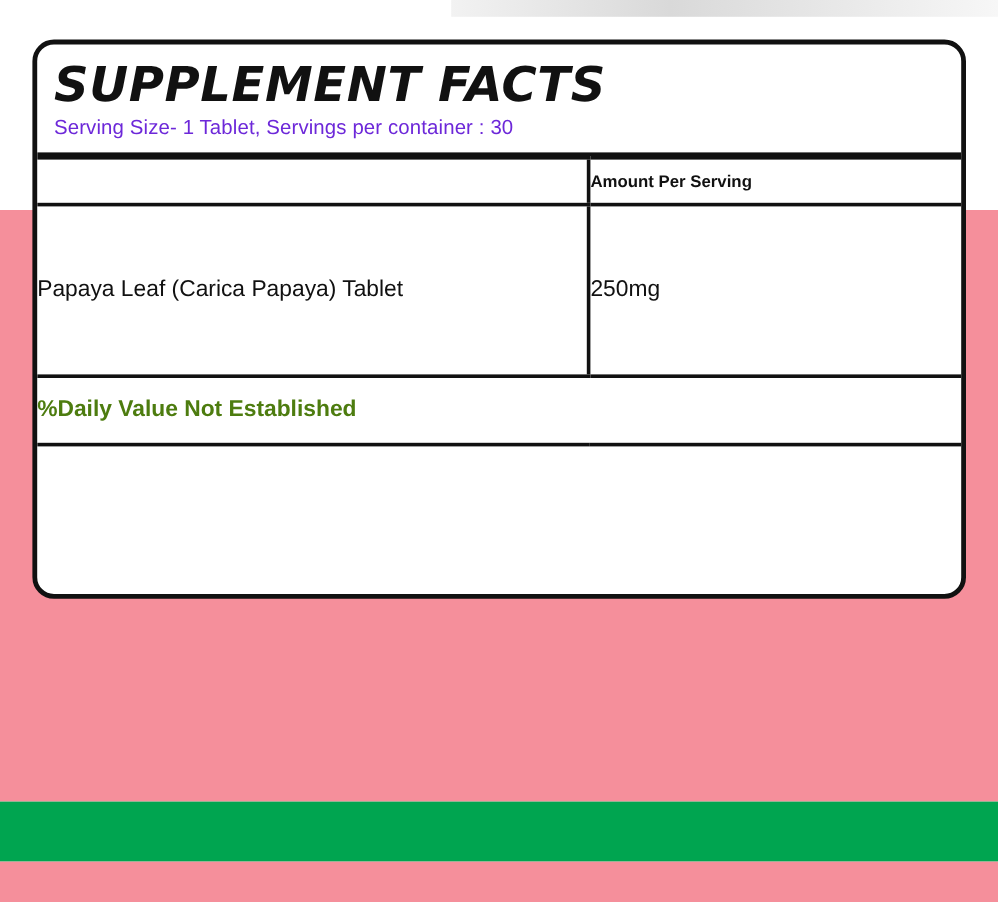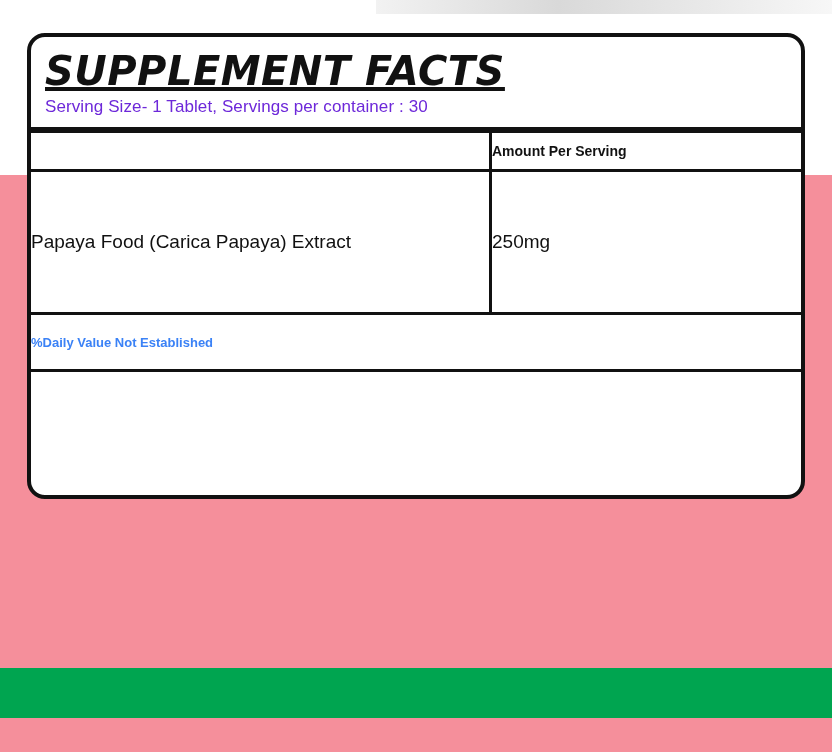--- a/index.html
+++ b/index.html
@@ -56,21 +56,20 @@
 
   .facts-title {
     font-family: "DejaVu Sans", sans-serif;
     font-style: italic;
     font-weight: 900;
     font-size: 40px;
     letter-spacing: 0.5px;
     color: #111111;
     padding: 12px 0 0 14px;
     line-height: 1.1;
-    text-decoration: underline;
   }
   .serving-line {
     font-size: 17px;
     color: #6d28d9;
     padding: 4px 0 0 14px;
     letter-spacing: 0.1px;
   }
 
   .rule {
     height: 3px;
@@ -111,22 +110,22 @@
   .item-amount {
     text-align: left;
     font-size: 19px;
     color: #111111;
   }
 
   .dv-row td { height: 54px; }
   .dv-text {
     padding-left: 14px;
     font-weight: bold;
-    font-size: 13px;
-    color: #3b82f6;
+    font-size: 19px;
+    color: #4d7c0f;
   }
 
   .disclaimer {
     padding: 14px 18px 0 20px;
     font-size: 25px;
     line-height: 1.33;
     color: #111111;
     letter-spacing: -0.2px;
   }
 </style>
@@ -147,21 +146,21 @@
     <div class="serving-line">Serving Size- 1 Tablet, Servings per container : 30</div>
     <div class="rule"></div>
 
     <table class="facts-table">
       <tbody>
           <tr class="hdr-row">
         <td class="col-left"></td>
         <td class="col-right hdr-amount">Amount Per Serving</td>
       </tr>
       <tr class="item-row">
-        <td class="col-left item-name">Papaya Food (Carica Papaya) Extract</td>
+        <td class="col-left item-name">Papaya Leaf (Carica Papaya) Tablet</td>
         <td class="col-right item-amount">250mg</td>
       </tr>
       <tr class="dv-row">
         <td class="dv-text" colspan="2">%Daily Value Not Established</td>
       </tr>
     </tbody>
       </table>
 
 
   </div>

